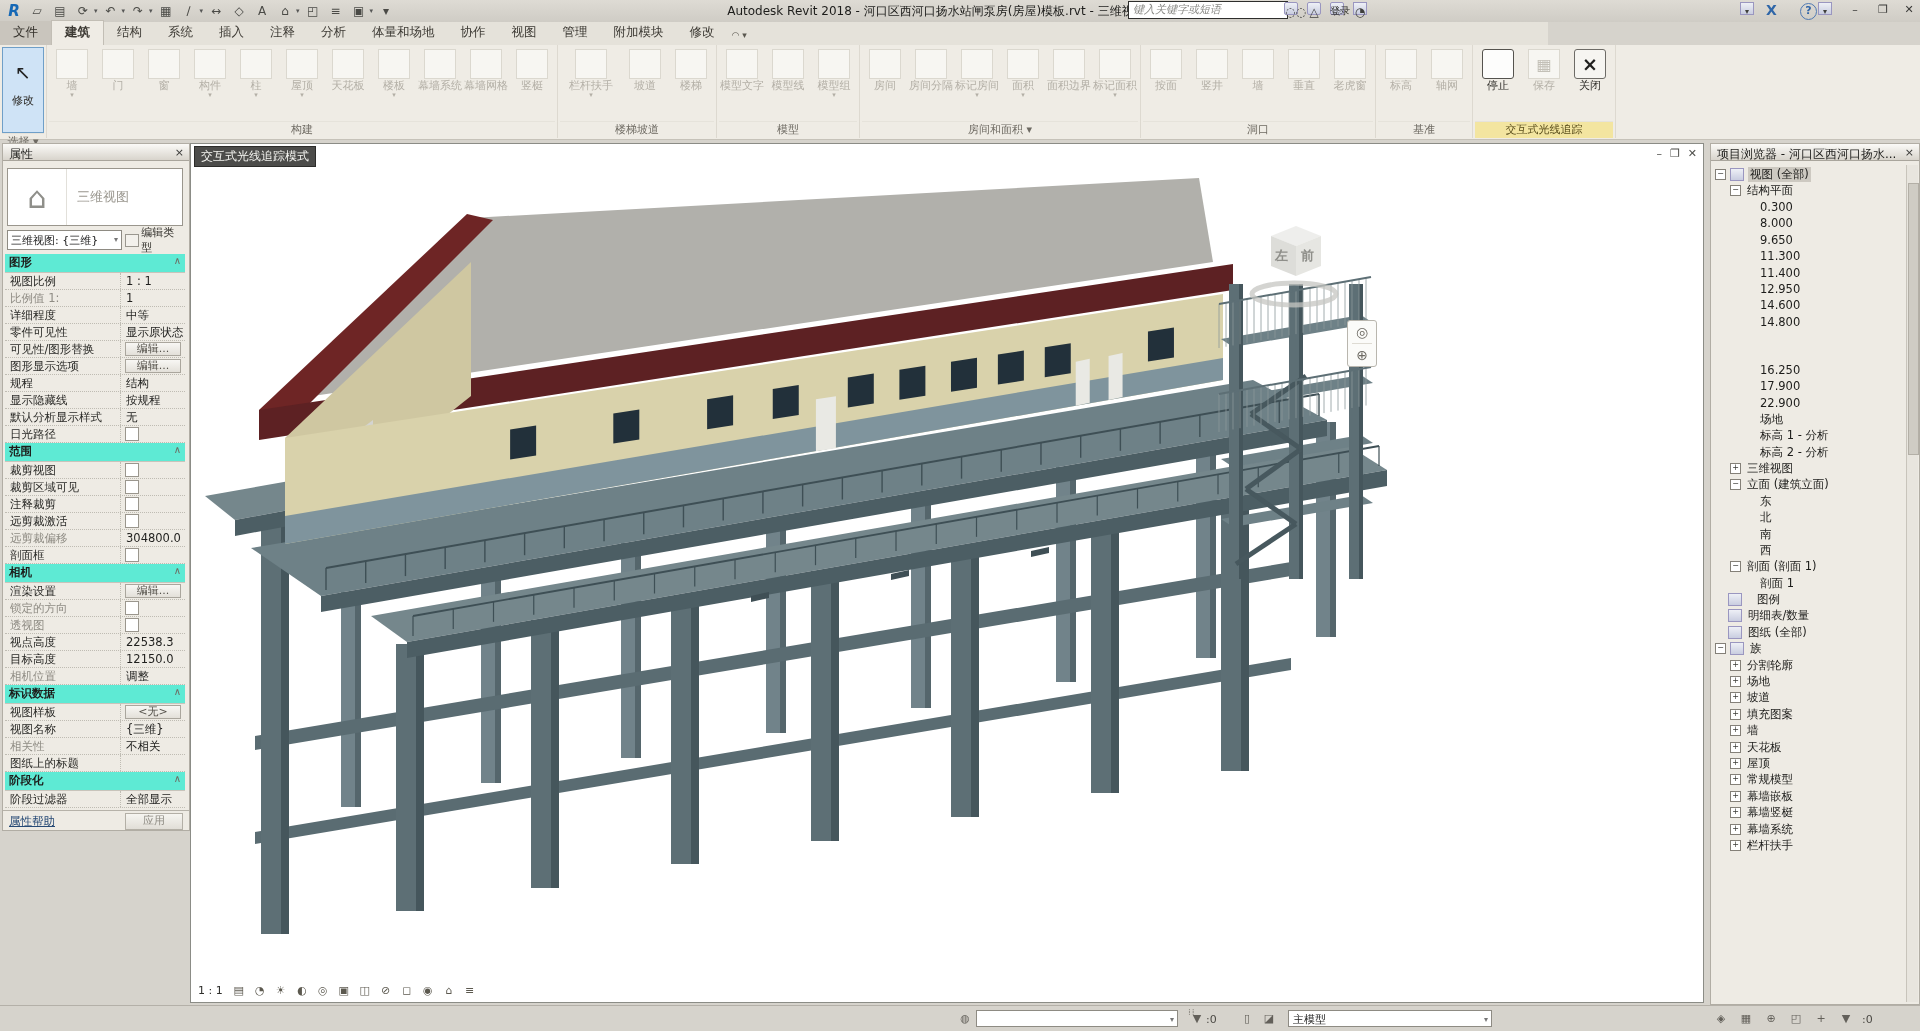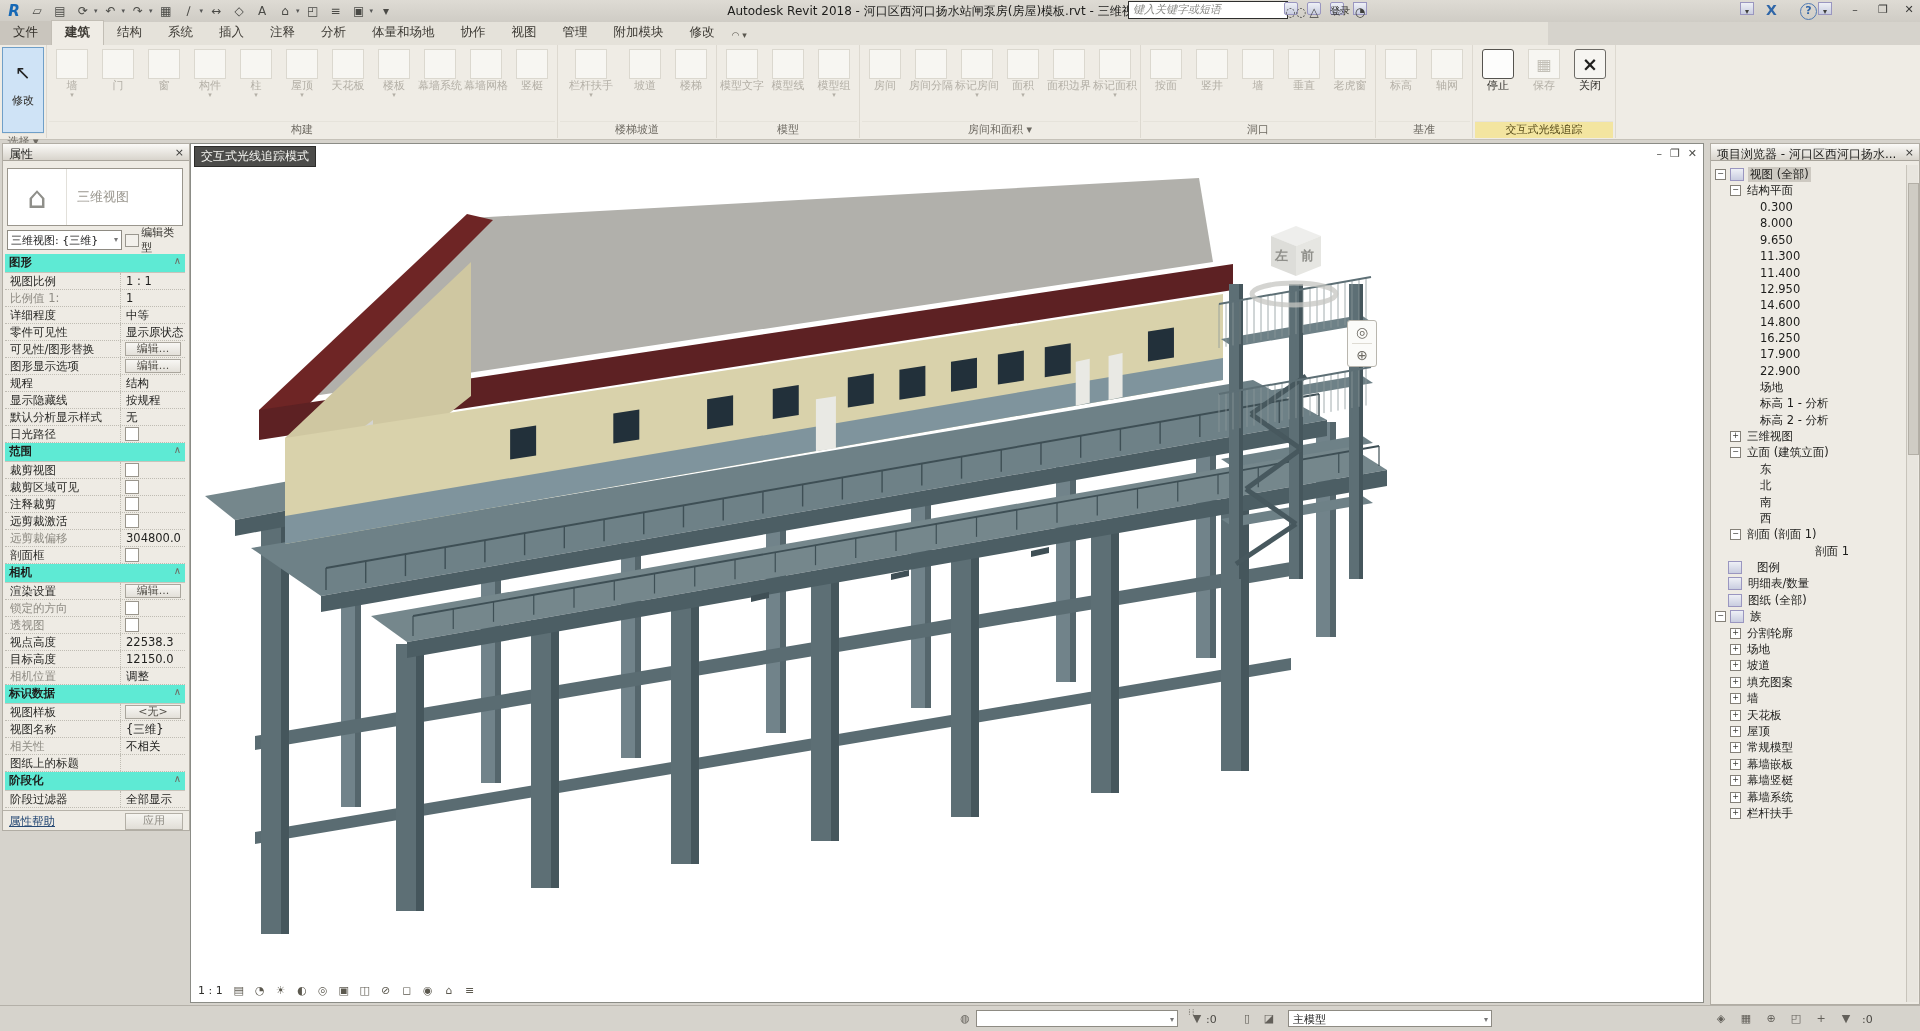--- a/index.html
+++ b/index.html
@@ -754,21 +754,21 @@
       </div>
       <div class="trow" style="padding-left: 45px;">
         <span class="tlab">12.950</span>
       </div>
       <div class="trow" style="padding-left: 45px;">
         <span class="tlab">14.600</span>
       </div>
       <div class="trow" style="padding-left: 45px;">
         <span class="tlab">14.800</span>
       </div>
-      <div class="trow" style="padding-left: 45px;">
+      <div class="trow" style="padding-left: 45px; margin-top: 32px;">
         <span class="tlab">16.250</span>
       </div>
       <div class="trow" style="padding-left: 45px;">
         <span class="tlab">17.900</span>
       </div>
       <div class="trow" style="padding-left: 45px;">
         <span class="tlab">22.900</span>
       </div>
       <div class="trow" style="padding-left: 45px;">
         <span class="tlab">场地</span>
@@ -796,21 +796,21 @@
       <div class="trow" style="padding-left: 45px;">
         <span class="tlab">南</span>
       </div>
       <div class="trow" style="padding-left: 45px;">
         <span class="tlab">西</span>
       </div>
       <div class="trow" style="padding-left: 17px;">
         <span class="texp">−</span>
         <span class="tlab">剖面 (剖面 1)</span>
       </div>
-      <div class="trow" style="padding-left: 45px; justify-content: center;">
+      <div class="trow" style="padding-left: 45px;">
         <span class="tlab">剖面 1</span>
       </div>
       <div class="trow" style="padding-left: 15px; gap: 9px;">
         <span class="tico"></span>
         <span class="tlab">图例</span>
       </div>
       <div class="trow" style="padding-left: 15px;">
         <span class="tico"></span>
         <span class="tlab">明细表/数量</span>
       </div>

